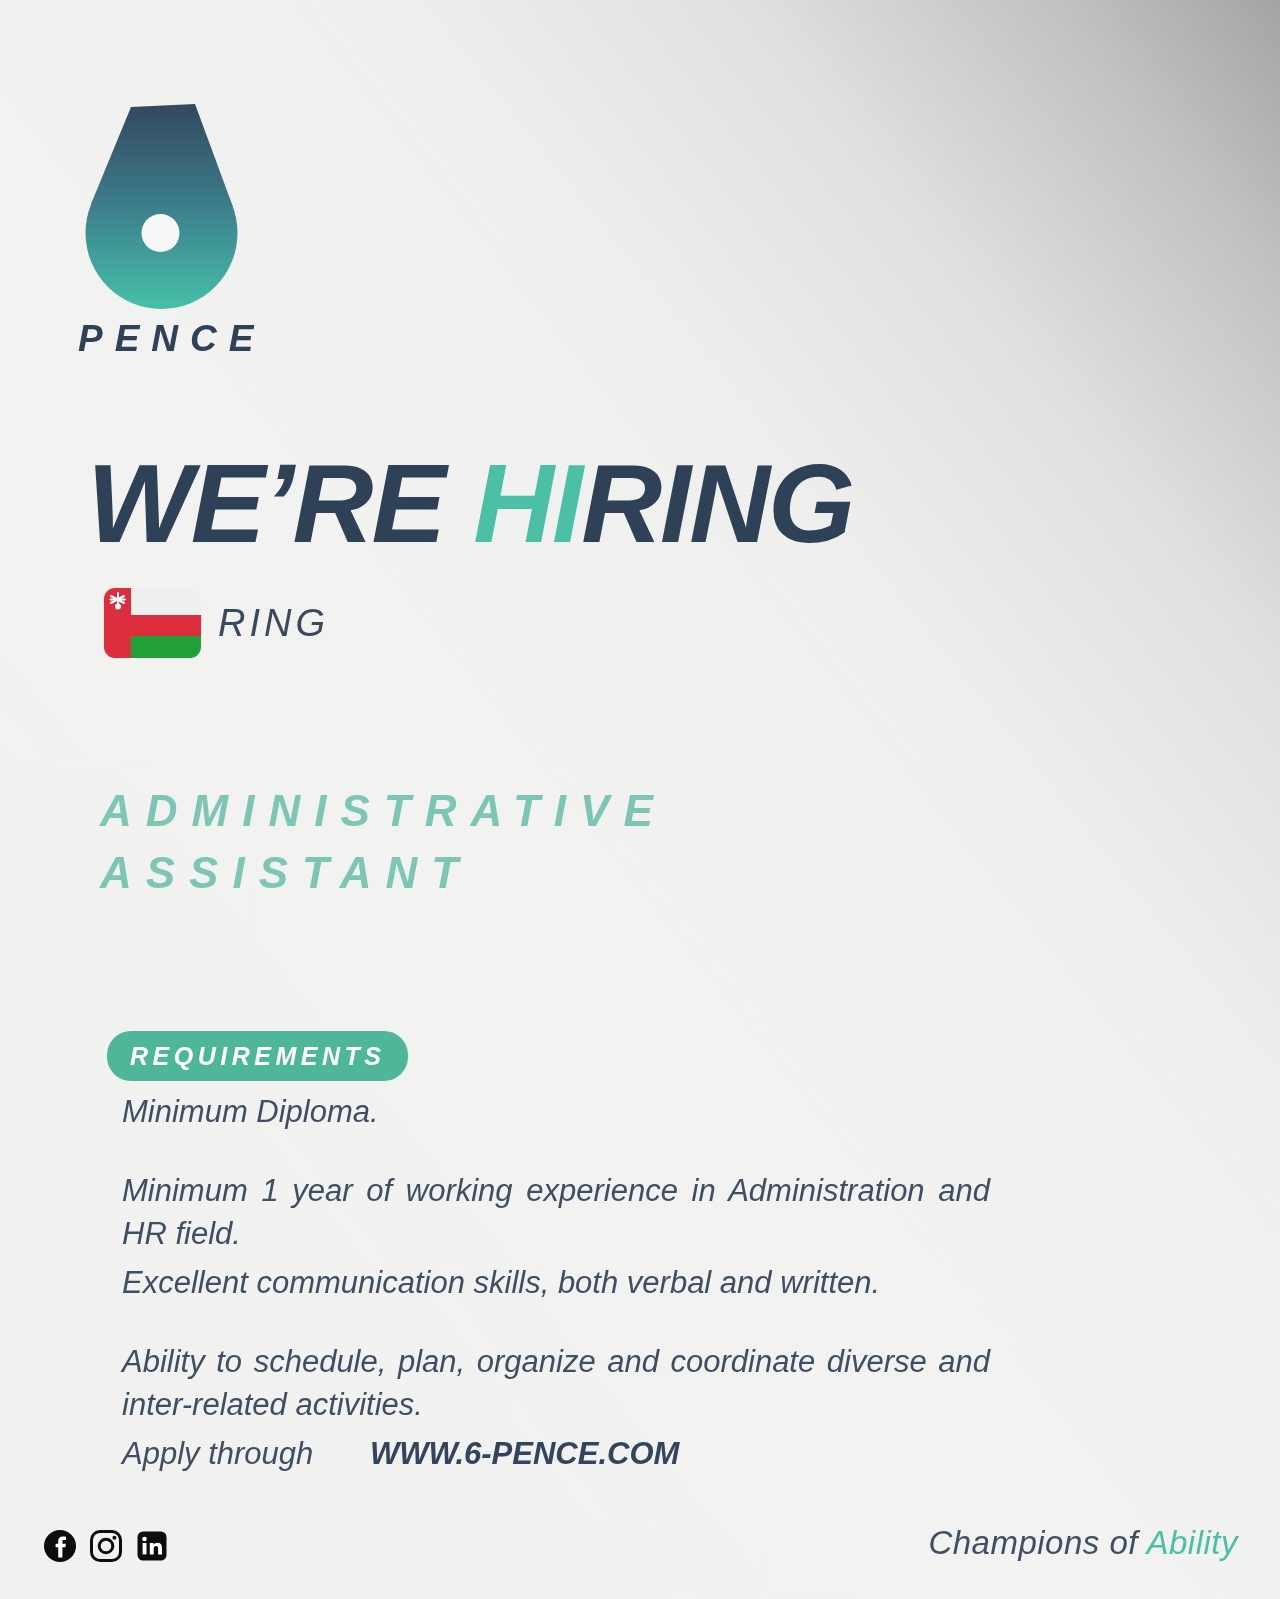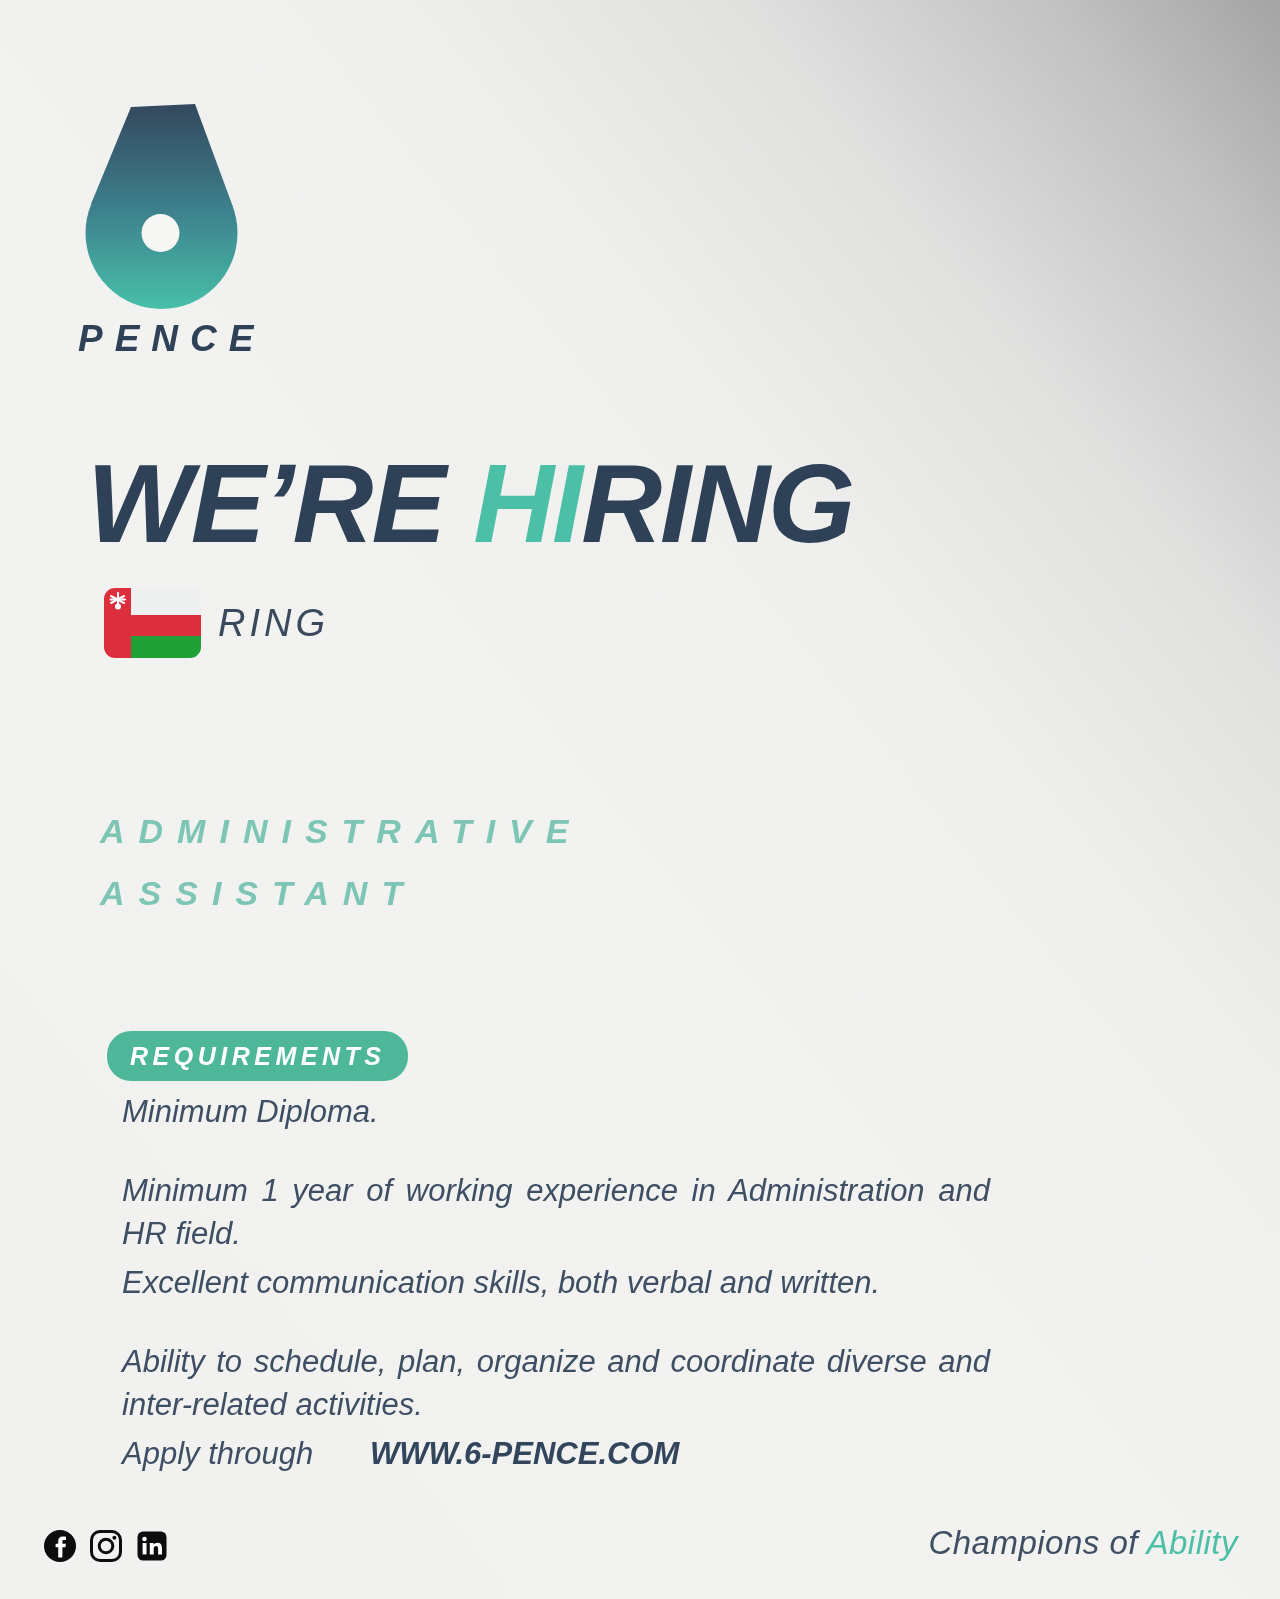--- a/index.html
+++ b/index.html
@@ -37,22 +37,22 @@
   .flag .s-red{position:absolute;left:27px;top:27px;width:70px;height:21px;background:#dc2e3d;}
   .flag .s-green{position:absolute;left:27px;top:48px;width:70px;height:22px;background:#21a038;}
   .flag svg{position:absolute;left:3px;top:3px;}
   .country{
     left:218px;top:588px;height:70px;line-height:70px;
     font-size:38px;letter-spacing:4px;color:#3a495e;
   }
 
   
   .job-title{
-    left:100px;top:800px;
-    font-size:34px;line-height:62px;font-weight:bold;letter-spacing:14px;
+    left:100px;top:780px;
+    font-size:44px;line-height:62px;font-weight:bold;letter-spacing:14px;
     color:#7dc5b4;
   }
 
   
   .req-badge{
     left:107px;top:1031px;
     background:#4eb79a;border-radius:24px;
     padding:0 23px;height:50px;line-height:50px;
     font-size:25px;font-weight:bold;letter-spacing:4.5px;color:#ffffff;
     display:inline-block;

